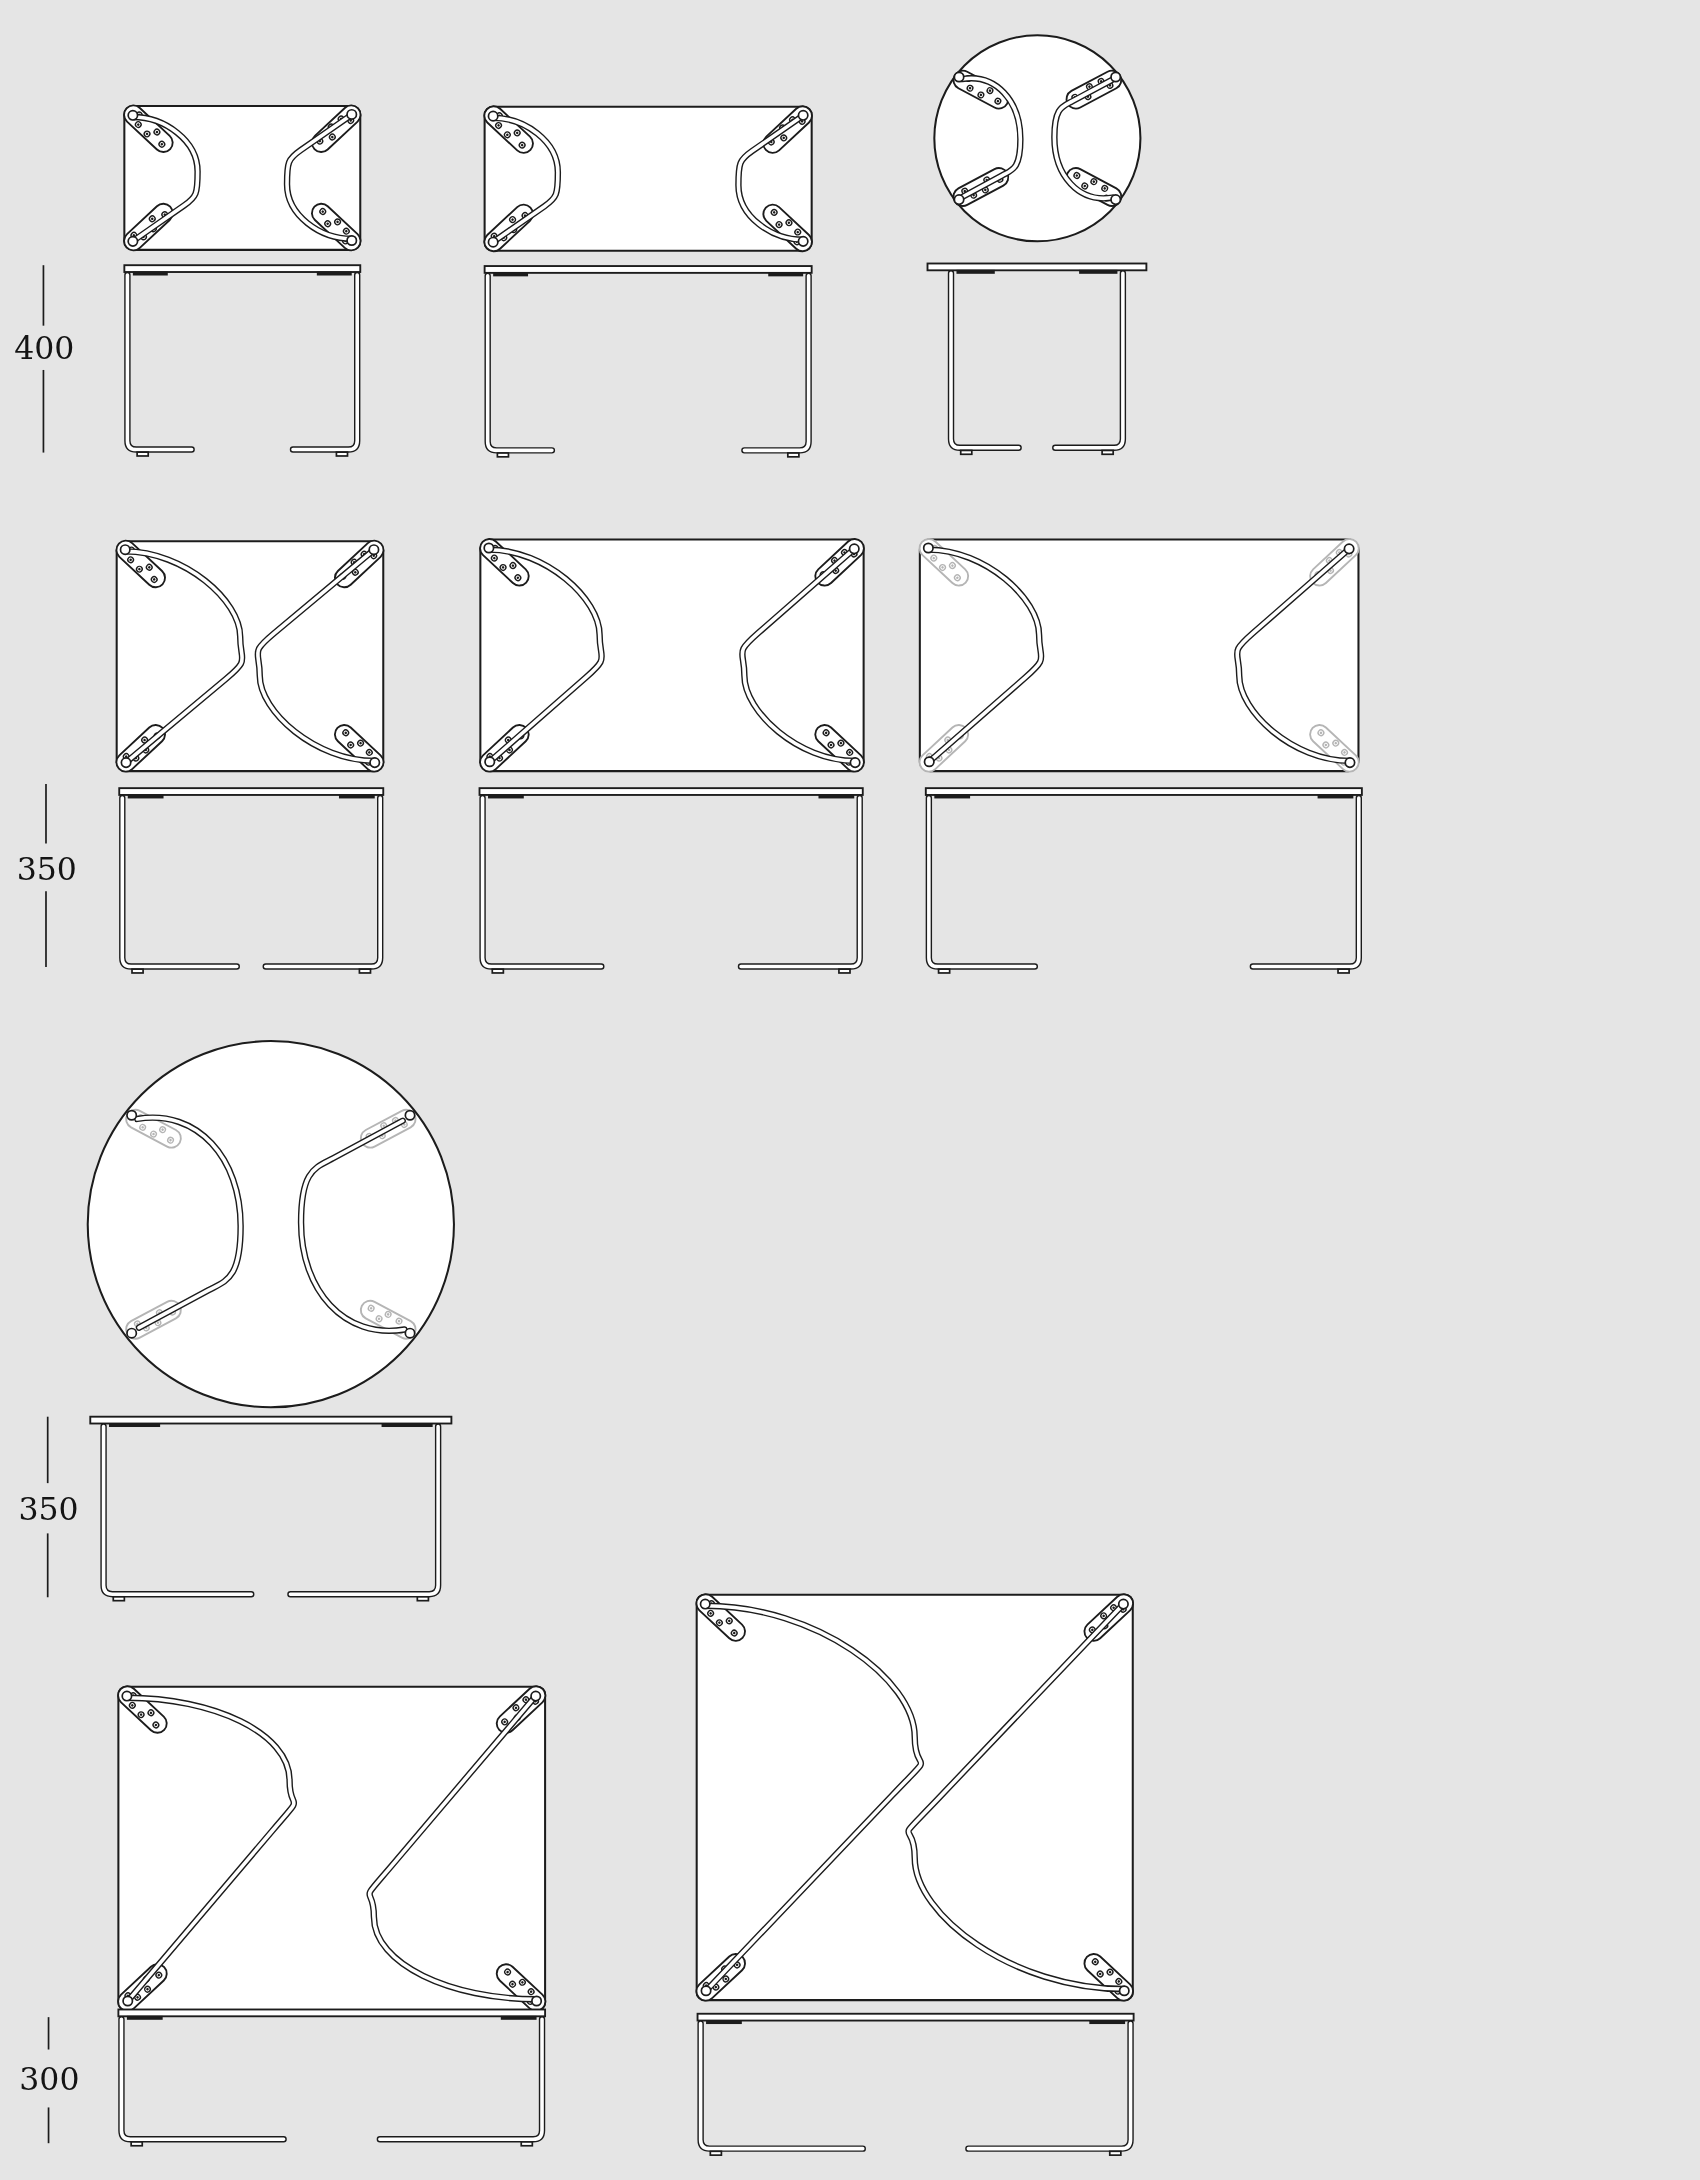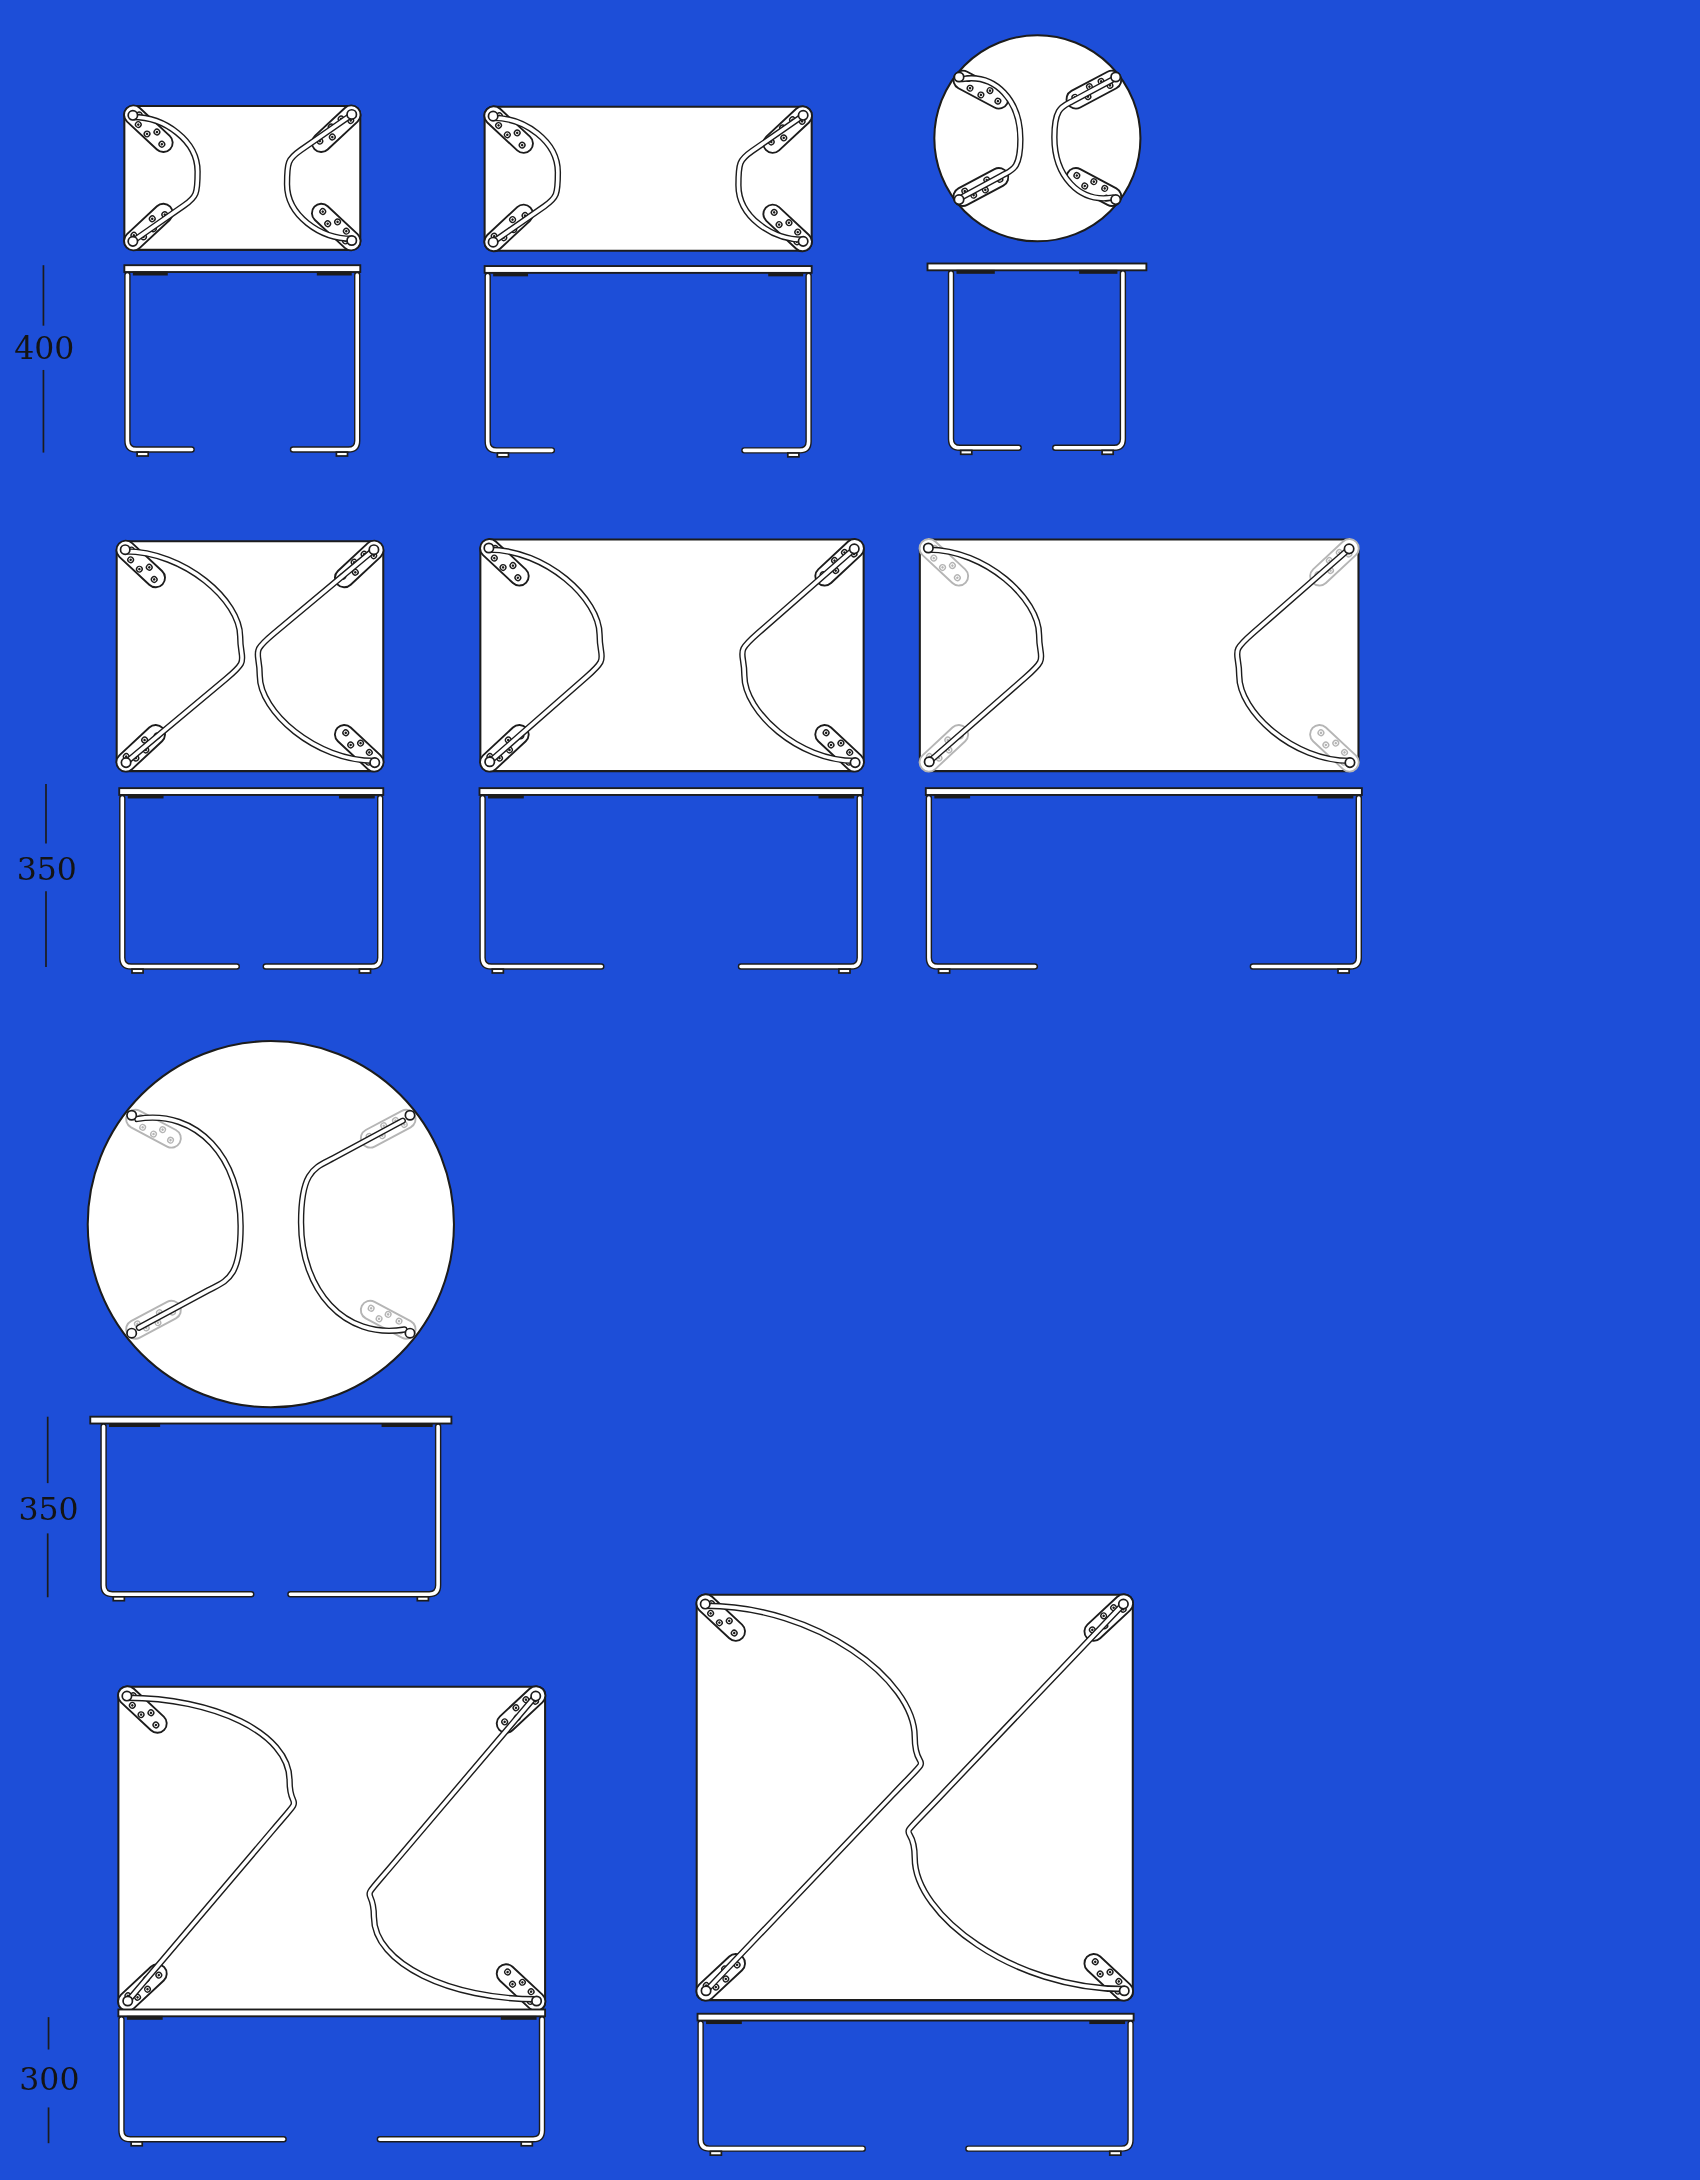--- a/index.html
+++ b/index.html
@@ -1,16 +1,16 @@
 <!DOCTYPE html>
 <html style="font-size:13.6px"><head>
 <meta charset="utf-8">
 <style>
   html,body{margin:0;padding:0;background:#ffffff;}
-  .canvas{position:relative;width:1700px;height:2181px;background:#1d4ed8;overflow:hidden;
+  .canvas{position:relative;width:1700px;height:2181px;background:#e5e5e5;overflow:hidden;
           font-family:"DejaVu Serif", serif;}
   svg{position:absolute;inset:0;display:block;}
   text.dim-label{font-family:"DejaVu Serif", serif;font-size:37px;fill:#141414;}
 </style>
 </head>
 <body>
 
 <div class="canvas">
   <svg id="diagram" viewBox="0 0 1996 2560" width="1700" height="2181" xmlns="http://www.w3.org/2000/svg">
       <g transform="translate(146,124)">

